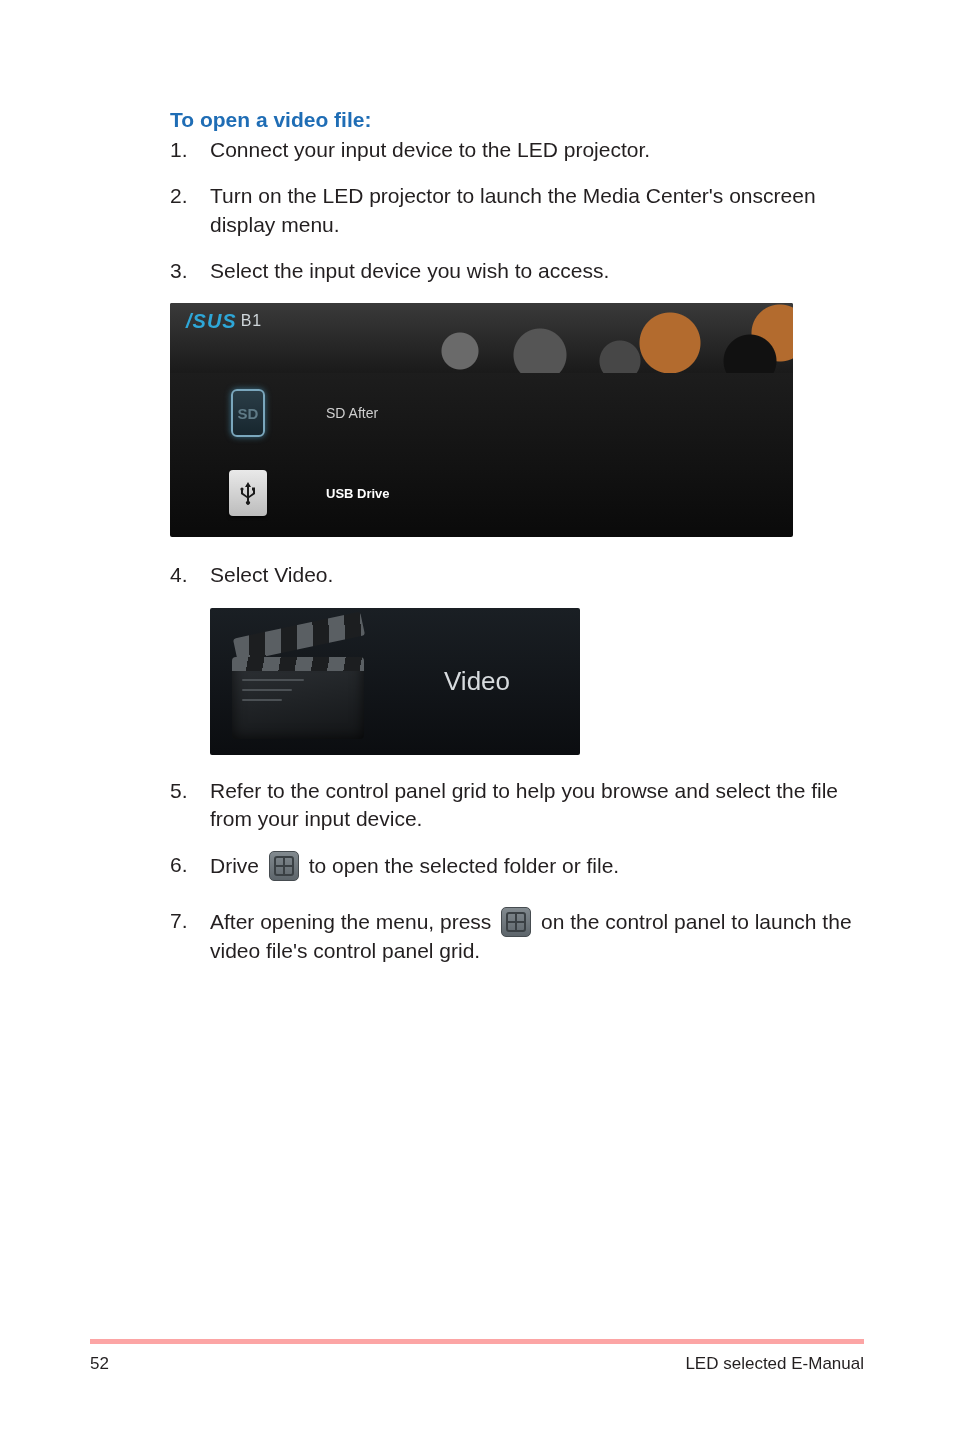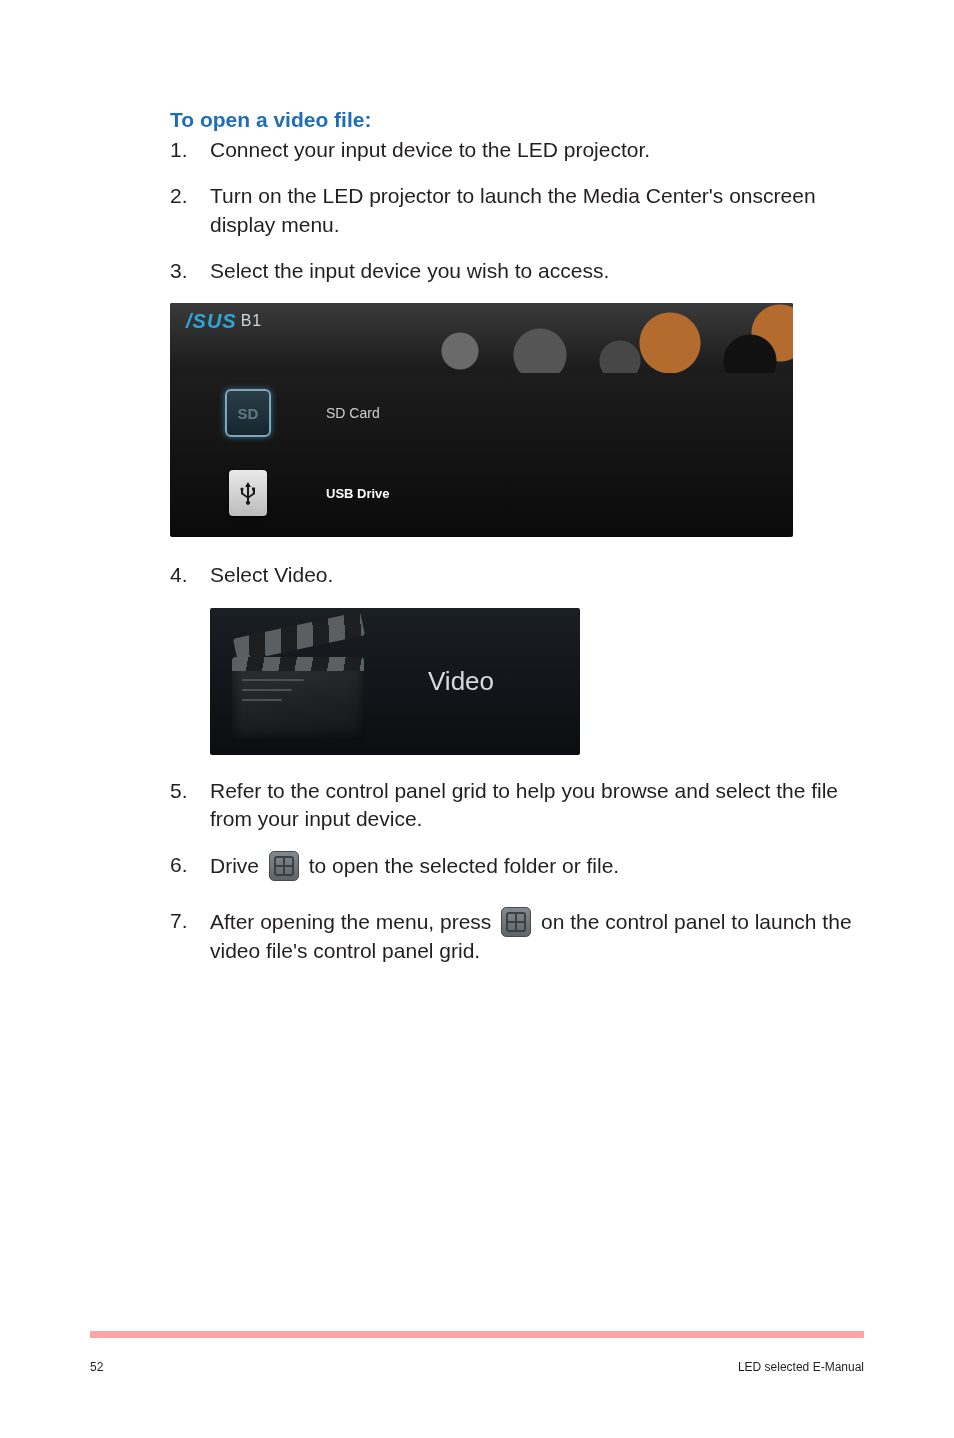--- a/index.html
+++ b/index.html
@@ -75,21 +75,21 @@
     height: 80px;
   }
   .sc1-icon {
     width: 60px; height: 54px;
     margin-left: 48px;
     margin-right: 48px;
     display: flex; align-items: center; justify-content: center;
     position: relative;
   }
   .sd-icon {
-    width: 46px; height: 48px;
+    width: 34px; height: 48px;
     border: 2px solid #7aa7bd;
     border-radius: 6px;
     background: linear-gradient(#2a3d47,#17262e);
     box-shadow: 0 0 6px #3a6f87;
     display:flex; align-items:center; justify-content:center;
     color: #5f7a86;
     font-weight: 700;
     font-size: 15px;
   }
   .usb-icon {
@@ -144,21 +144,21 @@
   }
   .clap-lines {
     position:absolute; left:10px; top:22px; width:62px;
   }
   .clap-lines div{ height:2px; background:#4b5054; margin-bottom:8px; border-radius:1px;}
   .clap-lines div:nth-child(2){width:50px;}
   .clap-lines div:nth-child(3){width:40px;}
   .video-label {
     color:#d7dbde;
     font-size: 26px;
-    margin-left: 44px;
+    margin-left: 60px;
   }
   .inline-grid-icon {
     display:inline-block;
     width:30px; height:30px;
     vertical-align: -8px;
     margin: 0 4px;
     border-radius: 5px;
     background: linear-gradient(#828a8f,#5d656b);
     border:1px solid #464c50;
     position:relative;
@@ -169,25 +169,25 @@
     border:2px solid #3a4044;
     border-radius:3px;
     background:
       linear-gradient(#3a4044,#3a4044) center/2px 100% no-repeat,
       linear-gradient(#3a4044,#3a4044) center/100% 2px no-repeat;
   }
   .footer {
     position:absolute;
     left:90px; right:90px;
     bottom: 64px;
-    border-top: 7px solid #fca5a5;
-    padding-top: 22px;
+    border-top: 5px solid #fca5a5;
+    padding-top: 10px;
     display:flex;
     justify-content:space-between;
-    font-size:12px;
+    font-size:17px;
     color:#231f20;
   }
 </style>
 </head>
 <body>
 
 <div class="page">
   <div class="section-heading">To open a video file:</div>
 
   <ol class="steps">
@@ -208,21 +208,21 @@
   <div class="screenshot1">
     <div class="sc1-top">
       <span class="sc1-brand">
         <span>/SUS</span><span class="model">B1</span>
       </span>
     </div>
     <div class="sc1-row">
       <div class="sc1-icon">
         <div class="sd-icon">SD</div>
       </div>
-      <div class="sc1-label">SD Card</div>
+      <div class="sc1-label">SD After</div>
     </div>
     <div class="sc1-row">
       <div class="sc1-icon">
         <div class="usb-icon">
           <svg width="16" height="26" viewBox="0 0 16 26">
             <path d="M8 2 L5 7 L7 7 L7 16 L3 13 L3 10 L1 10 L1 14 L7 18 L7 21 A2 2 0 1 0 9 21 L9 18 L15 14 L15 10 L13 10 L13 13 L9 16 L9 7 L11 7 Z" fill="#1a1a1a"></path>
             <circle cx="2" cy="9" r="1.6" fill="#1a1a1a"></circle>
             <rect x="12" y="7.5" width="3" height="3" fill="#1a1a1a"></rect>
           </svg>
         </div>

